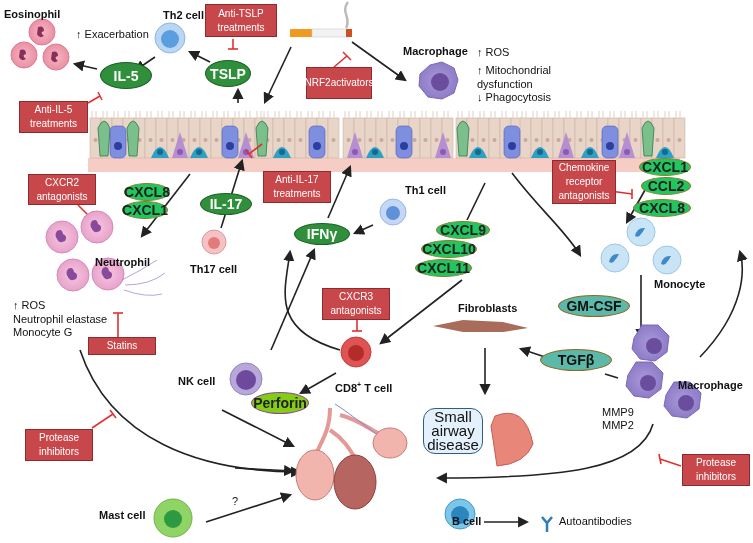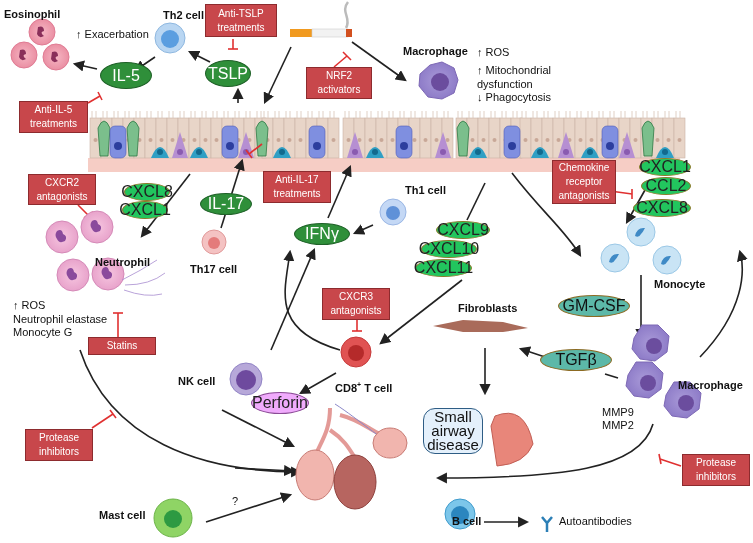--- a/index.html
+++ b/index.html
@@ -1,25 +1,25 @@
 <!DOCTYPE html>
 <html><head>
 <meta charset="utf-8">
 <style>
   html,body{margin:0;padding:0;background:#fff;}
   body{width:753px;height:543px;position:relative;overflow:hidden;font-family:"Liberation Sans",sans-serif;}
   #diagram{position:absolute;left:0;top:0;width:753px;height:543px;}
   .lbl{position:absolute;font-size:11px;color:#111;white-space:nowrap;line-height:13px;}
   .lbl.b{font-weight:bold;}
   .drug{position:absolute;background:#c8474b;border:1.5px solid #8d2b2e;color:#fff;font-size:10px;text-align:center;line-height:14px;padding:2px 4px;box-sizing:border-box;display:flex;align-items:center;justify-content:center;}
-  .oval{position:absolute;border-radius:50%;display:flex;align-items:center;justify-content:center;font-size:16px;box-sizing:border-box;}
+  .oval{position:absolute;border-radius:50%;display:flex;align-items:center;justify-content:center;font-size:14px;box-sizing:border-box;font-weight:bold;}
   .green{background:#2f8f3a;border:1.5px solid #1f6128;color:#fff;}
   .cream{background:#22c55e;border:1.5px solid #8c7a2a;color:#222;}
   .teal{background:#5cb8a8;border:1.5px solid #8c6a22;color:#111;}
-  .lilac{background:#f0abfc;border:1.5px solid #8a4b95;color:#222;text-align:right;}
+  .lilac{background:#84cc16;border:1.5px solid #8a4b95;color:#222;text-align:right;}
   .blue-box{position:absolute;background:#e4f0fb;border:1.5px solid #2e5d85;border-radius:12px;display:flex;align-items:center;justify-content:center;text-align:center;font-size:15px;color:#111;line-height:14px;box-sizing:border-box;}
 </style>
 </head>
 <body>
 
 <div id="diagram">
 
 <svg id="art" width="753" height="543" viewBox="0 0 753 543" style="position:absolute;left:0;top:0">
   <defs>
     <marker id="ah" viewBox="0 0 10 10" refX="8" refY="5" markerWidth="7" markerHeight="7" orient="auto-start-reverse">
@@ -497,21 +497,21 @@
 <div class="oval cream" style="left:641px;top:177px;width:50px;height:18px">CCL2</div>
 <div class="oval cream" style="left:633px;top:199px;width:58px;height:18px">CXCL8</div>
 <div class="oval teal" style="left:558px;top:295px;width:72px;height:22px">GM-CSF</div>
 <div class="oval teal" style="left:540px;top:349px;width:72px;height:22px">TGFβ</div>
 <div class="oval lilac" style="left:251px;top:392px;width:58px;height:22px">Perforin</div>
 
 <div class="drug" style="left:205px;top:4px;width:72px;height:33px;flex-direction:column">
       <span>Anti-TSLP</span>
       <span>treatments</span>
     </div>
-<div class="drug" style="left:306px;top:67px;width:66px;height:32px;flex-direction:column">
+<div class="drug" style="left:306px;top:67px;width:66px;height:32px;">
       <span>NRF2</span>
       <span>activators</span>
     </div>
 <div class="drug" style="left:19px;top:101px;width:69px;height:32px;flex-direction:column">
       <span>Anti-IL-5</span>
       <span>treatments</span>
     </div>
 <div class="drug" style="left:28px;top:174px;width:68px;height:31px;flex-direction:column">
       <span>CXCR2</span>
       <span>antagonists</span>

